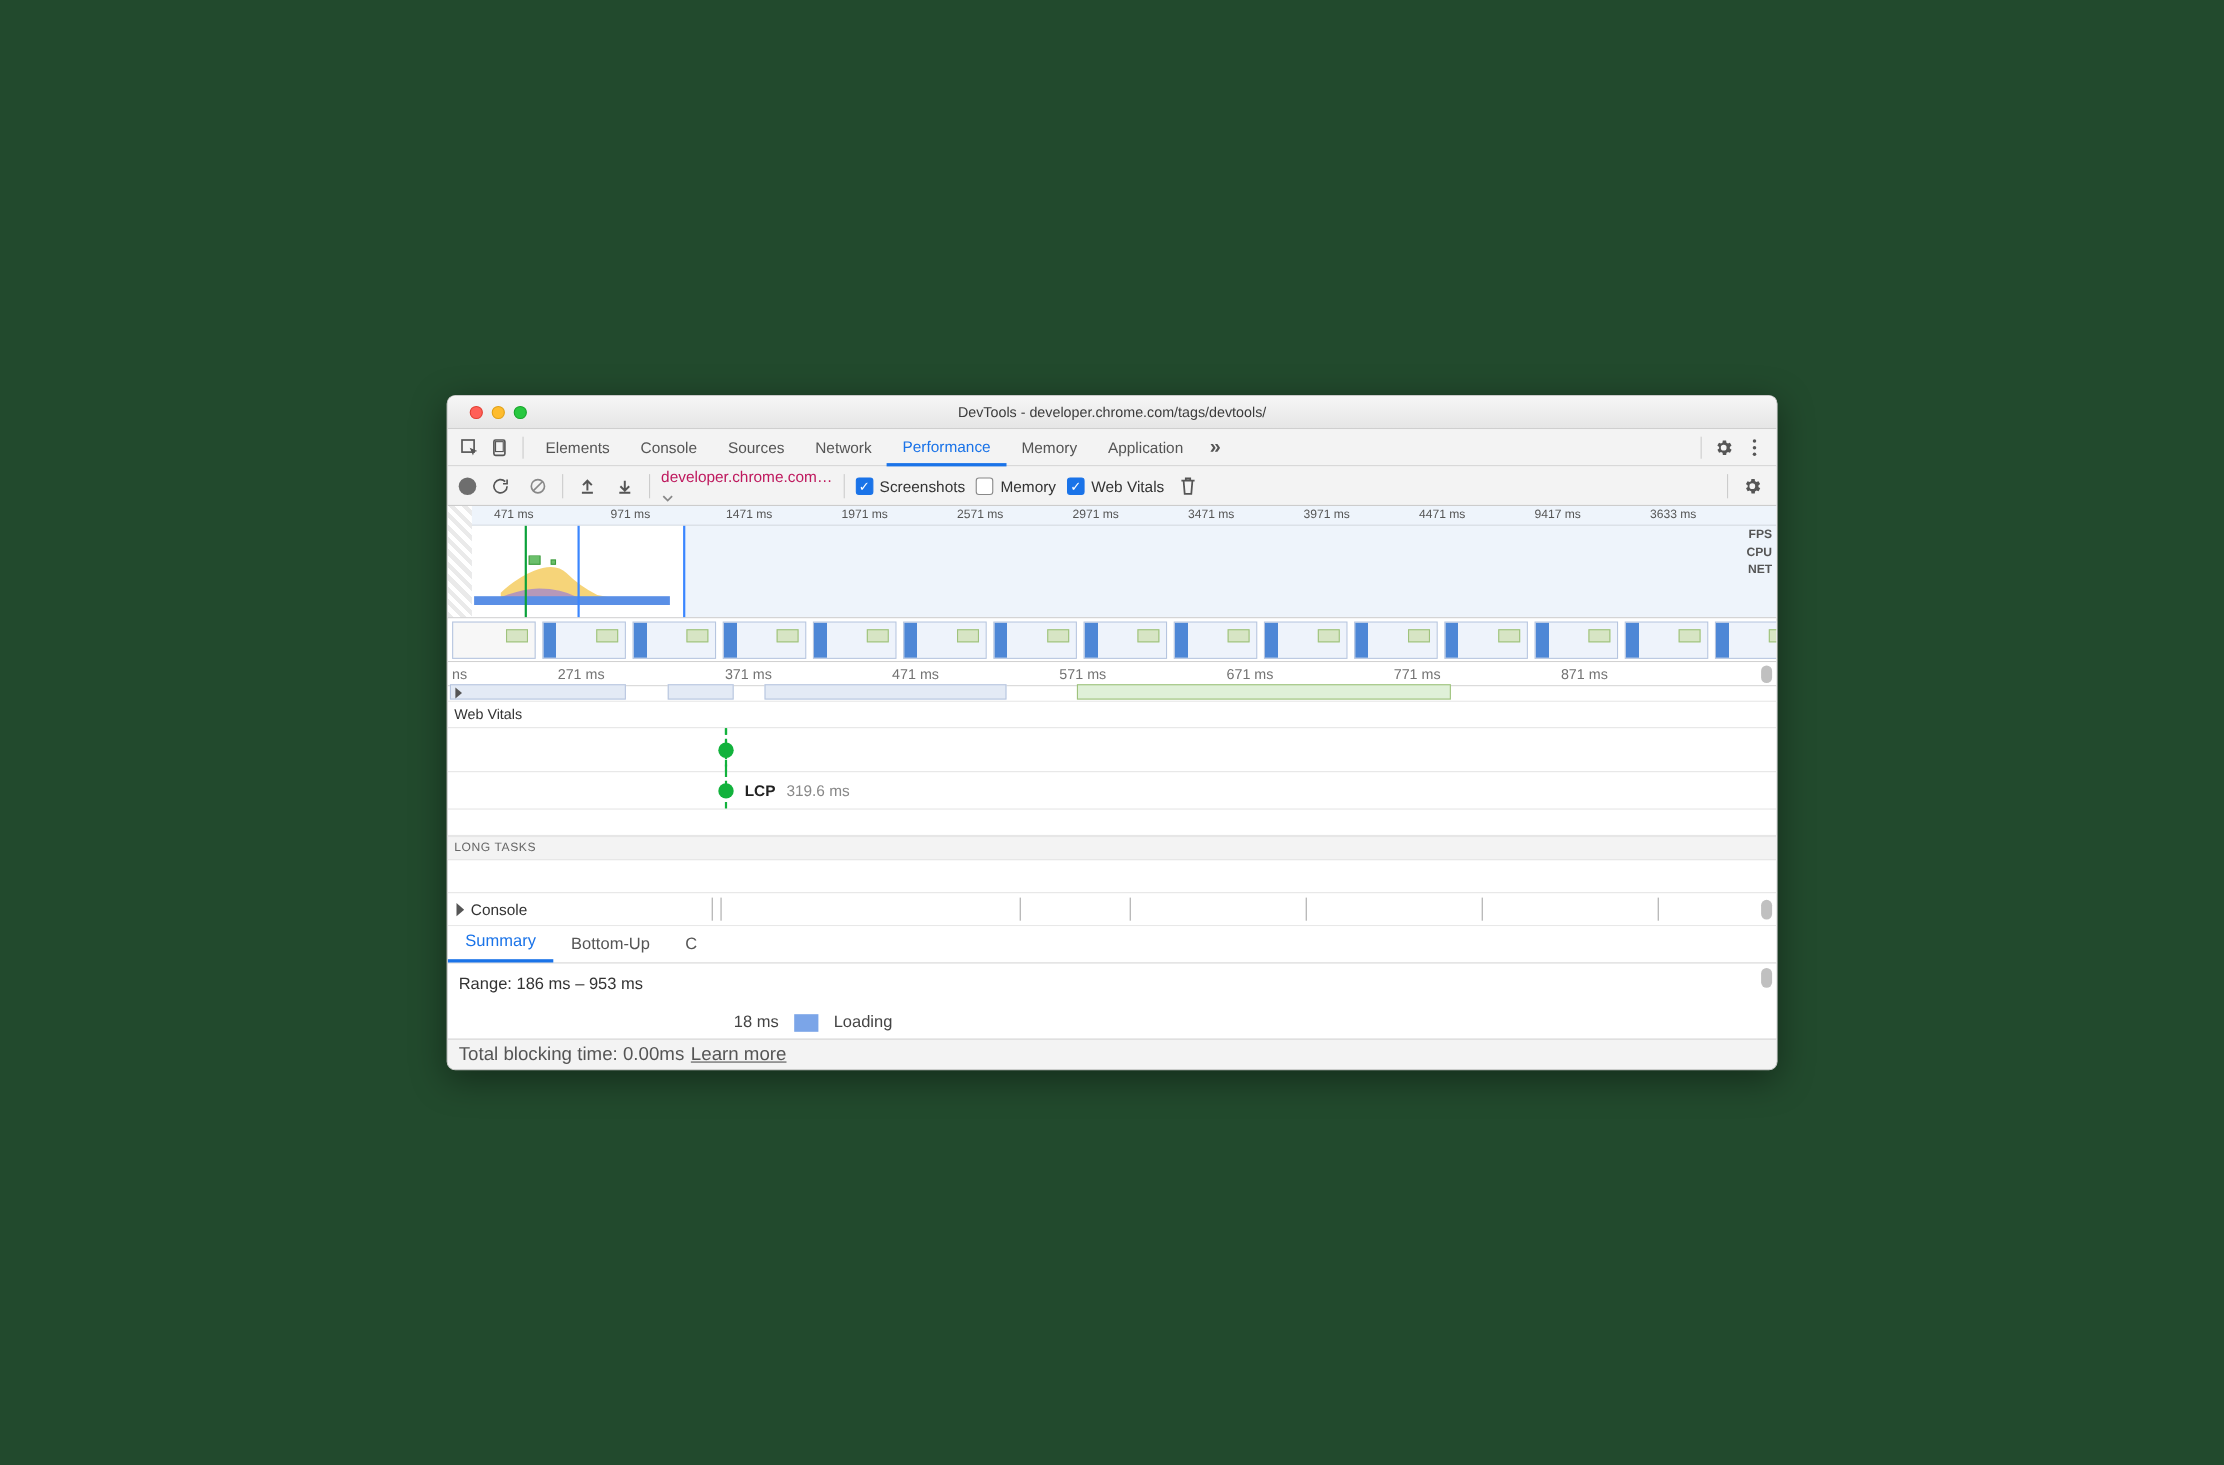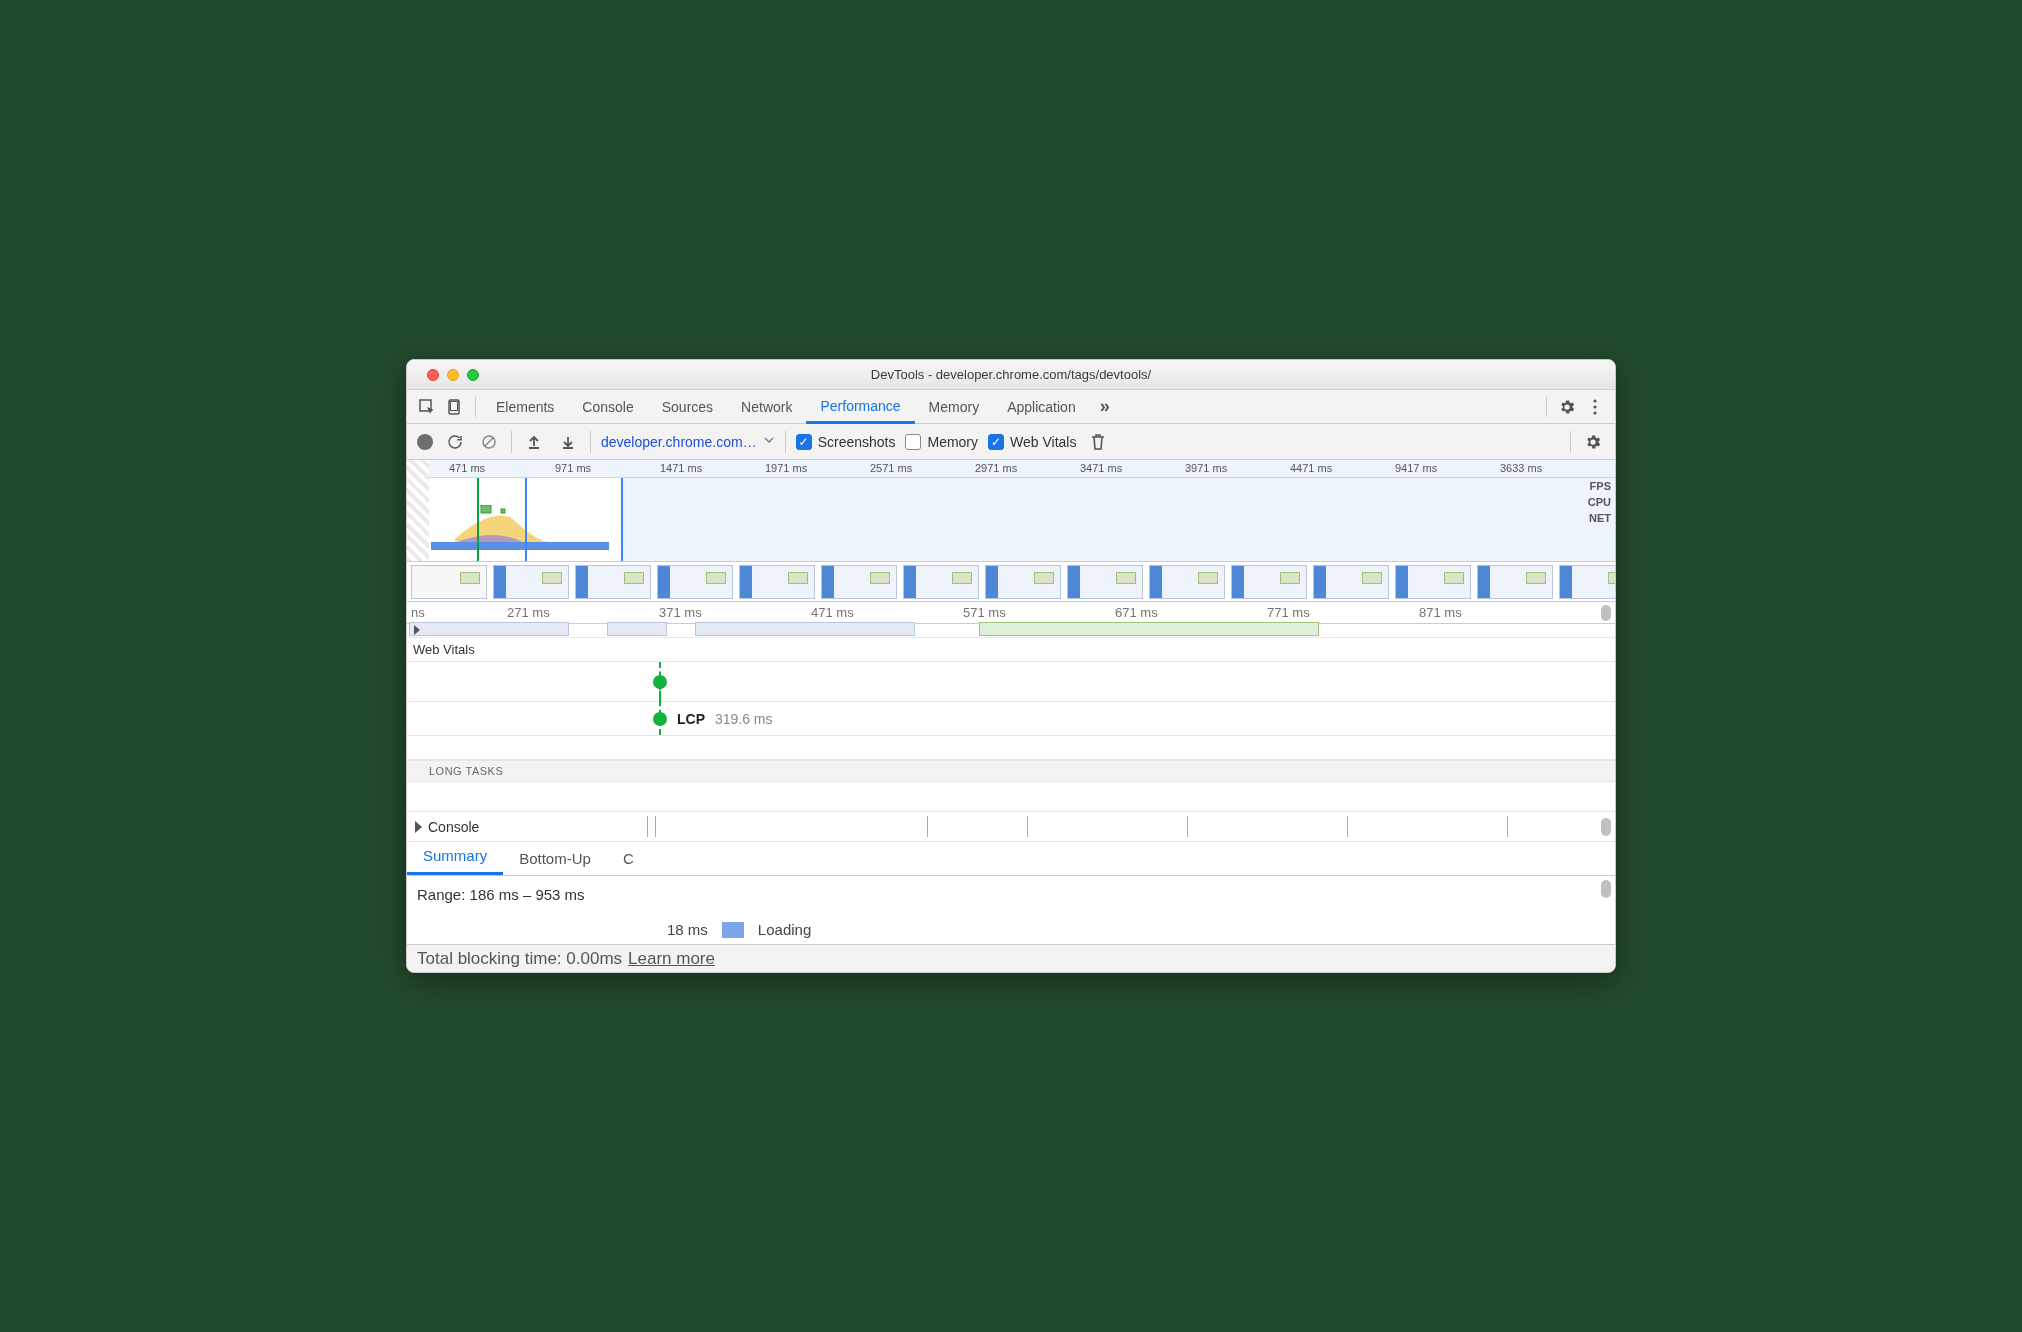--- a/index.html
+++ b/index.html
@@ -65,21 +65,21 @@
     display:flex;
     align-items:center;
     padding:0 10px;
     gap:10px;
     font-size:14px;
     color:#333;
   }
   .toolbar .dot-rec{ width:16px;height:16px;border-radius:50%;background:#6e6e6e;}
   .toolbar .tbtn{ cursor:pointer; display:flex;align-items:center;justify-content:center;width:24px;height:24px;color:#555;}
   .toolbar .vsep{ width:1px;height:22px;background:#ccc;}
-  .toolbar .dropdown{ color:#1d4ed8; display:flex;align-items:flex-start;gap:6px;cursor:pointer;}
+  .toolbar .dropdown{ color:#be185d; display:flex;align-items:flex-start;gap:6px;cursor:pointer;flex-direction:column;}
   .toolbar .check{ display:flex;align-items:center;gap:6px;cursor:pointer;}
   .cb{ width:16px;height:16px;border:1.5px solid #888;border-radius:3px;display:flex;align-items:center;justify-content:center;background:#fff;}
   .cb.checked{ background:#1a73e8;border-color:#1a73e8;color:#fff;font-size:12px;}
   .toolbar .right{ margin-left:auto; display:flex; align-items:center;gap:10px;}
 
   
   .overview{ position:relative; height:102px;border-bottom:1px solid #ccc;background:#fff;}
   .overview .ruler{ position:absolute;top:0;left:0;right:0;height:18px;background:#eef4fb;border-bottom:1px solid #cfd5dc;font-size:11px;}
   .ruler-tick{ position:absolute;top:2px;color:#555;}
   .overview .hatch{ position:absolute;left:0;top:0;bottom:0;width:22px;background:repeating-linear-gradient(45deg,#eaeaea 0 4px,#fff 4px 8px);}
@@ -111,21 +111,21 @@
   .netblock .tri{position:absolute;left:4px;top:2px;width:0;height:0;border-left:6px solid #555;border-top:5px solid transparent;border-bottom:5px solid transparent;}
 
   .section-title{padding:4px 6px;font-size:13px;color:#333;border-bottom:1px solid #e6e6e6;}
   .wv-lane{position:relative;height:40px;border-bottom:1px solid #e6e6e6;}
   .wv-dot{position:absolute;width:14px;height:14px;border-radius:50%;background:#12b23c;left:246px;}
   .wv-dashed{position:absolute;left:252px;top:0;bottom:0;border-left:2px dashed #12b23c;}
   .wv-label{position:absolute;left:270px;top:50%;transform:translateY(-50%);font-size:14px;}
   .wv-label .metric{font-weight:600;color:#222;}
   .wv-label .val{color:#888;margin-left:6px;}
 
-  .longtasks-title{padding:4px 22px;font-size:11px;letter-spacing:.5px;color:#666;background:#f3f3f3;border-top:1px solid #e6e6e6;border-bottom:1px solid #e6e6e6;}
+  .longtasks-title{padding:4px 6px;font-size:11px;letter-spacing:.5px;color:#666;background:#f3f3f3;border-top:1px solid #e6e6e6;border-bottom:1px solid #e6e6e6;}
   .lt-lane{height:30px;border-bottom:1px solid #e6e6e6;position:relative;}
   .frames-row{display:flex;align-items:center;height:30px;border-bottom:1px solid #e6e6e6;position:relative;}
   .frames-row .tri{width:0;height:0;border-left:7px solid #555;border-top:6px solid transparent;border-bottom:6px solid transparent;margin:0 6px 0 8px;}
   .frames-ticks{position:absolute;left:240px;right:0;top:4px;bottom:4px;}
   .ftick{position:absolute;top:0;bottom:0;width:1px;background:#aaa;}
 
   
   .tabs2{height:34px;border-bottom:1px solid #ccc;display:flex;align-items:flex-end;font-size:15px;background:#fff;}
   .tabs2 .t2{padding:8px 16px;color:#555;cursor:pointer;}
   .tabs2 .t2.active{color:#1a73e8;border-bottom:3px solid #1a73e8;font-weight:500;}

